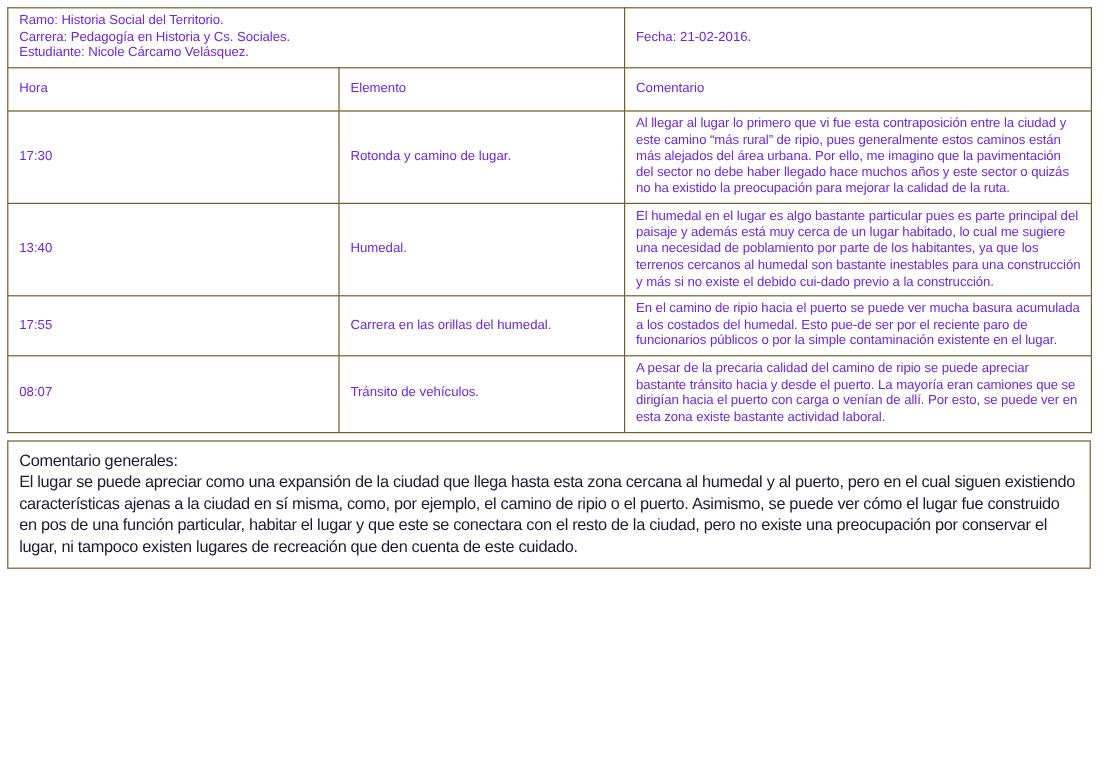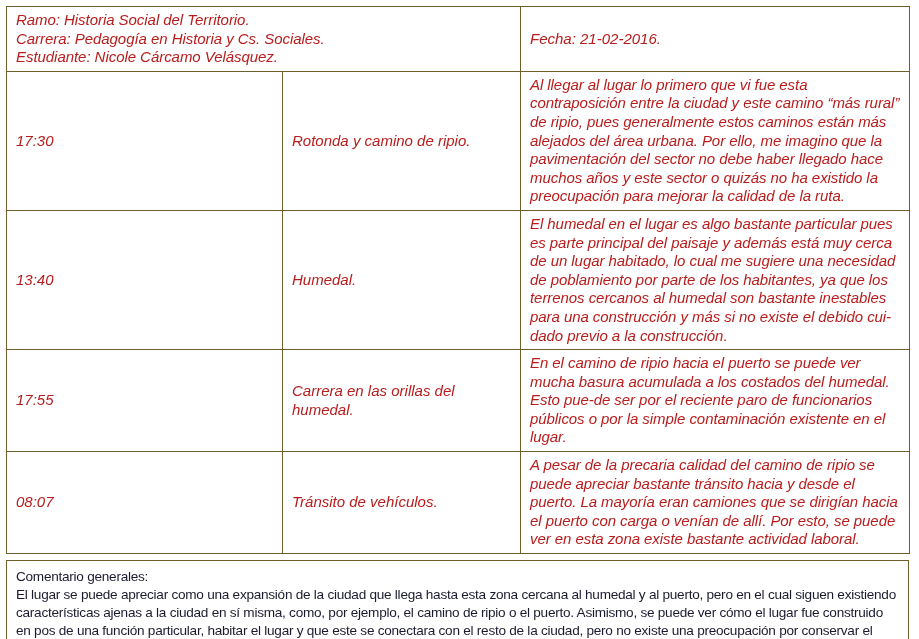--- a/index.html
+++ b/index.html
@@ -27,24 +27,23 @@
     width: 903px;
     border-collapse: collapse;
     table-layout: fixed;
     border: 1.5px solid #6e5f2c;
   }
 
   .doc-table td {
     border: 1px solid #6e5f2c;
     vertical-align: middle;
     padding: 4px 8px 4px 9px;
-    font-size: 15px;
+    font-size: 11px;
     line-height: 1.24;
-    color: #b91c1c;
-    font-style: italic;
+    color: #6d28d9;
   }
 
   
   .info-cell {
     padding-top: 7px;
     padding-bottom: 7px;
     vertical-align: top;
     border-right: 1px solid #6e5f2c;
   }
   .info-cell .line {
@@ -122,24 +121,29 @@
 
       <tr>
         <td class="info-cell" colspan="2">
           <span class="line">Ramo: Historia Social del Territorio.</span>
           <span class="line">Carrera: Pedagogía en Historia y Cs. Sociales.</span>
           <span class="line">Estudiante: Nicole Cárcamo Velásquez.</span>
         </td>
         <td class="fecha-cell">Fecha: 21-02-2016.</td>
       </tr>
 
+      <tr class="col-head">
+        <td>Hora</td>
+        <td>Elemento</td>
+        <td>Comentario</td>
+      </tr>
 
       <tr>
         <td class="cell-hora">17:30</td>
-        <td class="cell-elemento">Rotonda y camino de ripio.</td>
+        <td class="cell-elemento">Rotonda y camino de lugar.</td>
         <td class="cell-comentario">Al llegar al lugar lo primero que vi fue esta contraposición entre la ciudad y este camino “más rural” de ripio, pues generalmente estos caminos están más alejados del área urbana. Por ello, me imagino que la pavimentación del sector no debe haber llegado hace muchos años y este sector o quizás no ha existido la preocupación para mejorar la calidad de la ruta.</td>
       </tr>
 
       <tr>
         <td class="cell-hora">13:40</td>
         <td class="cell-elemento">Humedal.</td>
         <td class="cell-comentario">El humedal en el lugar es algo bastante particular pues es parte principal del paisaje y además está muy cerca de un lugar habitado, lo cual me sugiere una necesidad de poblamiento por parte de los habitantes, ya que los terrenos cercanos al humedal son bastante inestables para una construcción y más si no existe el debido cui-dado previo a la construcción.</td>
       </tr>
 
       <tr>

